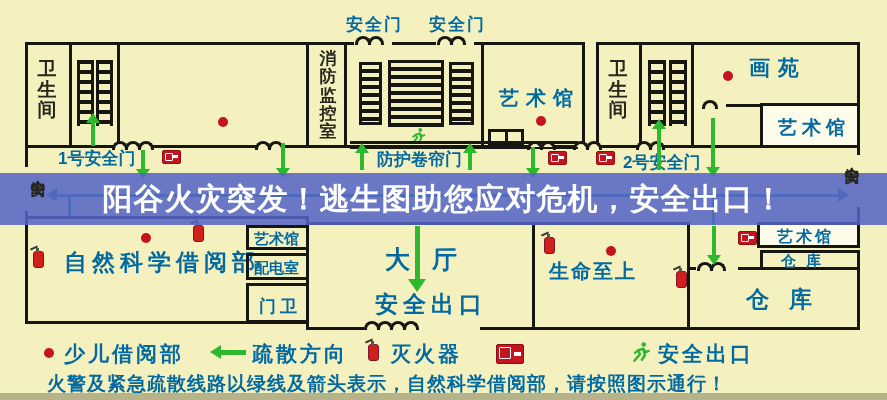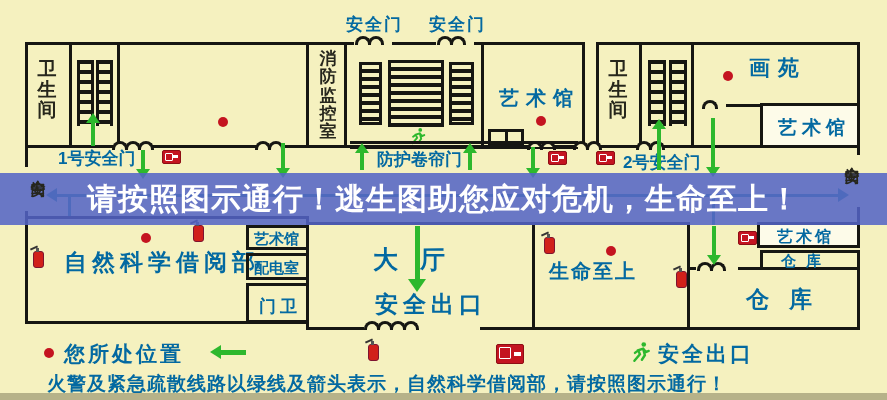--- a/index.html
+++ b/index.html
@@ -178,39 +178,39 @@
 
 <div class="ar up" style="left:91px;top:122px;height:24px;"></div>
 <div class="ar down" style="left:141px;top:150px;height:20px;"></div>
 <div class="ar down" style="left:281px;top:143px;height:26px;"></div>
 <div class="ar up" style="left:360px;top:152px;height:18px;"></div>
 <div class="ar up" style="left:468px;top:152px;height:18px;"></div>
 <div class="ar down" style="left:531px;top:147px;height:22px;"></div>
 <div class="ar up" style="left:657px;top:128px;height:42px;"></div>
 <div class="ar down" style="left:711px;top:118px;height:50px;"></div>
 
-<div id="banner">请按照图示通行！逃生图助您应对危机，生命至上！</div>
+<div id="banner">阳谷火灾突发！逃生图助您应对危机，安全出口！</div>
 
 <div class="room" style="left:25px;top:216px;width:284px;height:108px;">
   <div class="lbl" style="left:36px;top:28px;font-size:23px;letter-spacing:5px;">自然科学借阅部</div>
   <div class="dot" style="left:113px;top:14px;"></div>
   <div class="ext" style="left:5px;top:32px;"></div>
   <div class="ext" style="left:165px;top:6px;"></div>
 </div>
 <div class="room" style="left:246px;top:225px;width:63px;height:25px;">
   <div class="lbl" style="left:5px;top:2px;font-size:15px;">艺术馆</div>
 </div>
 <div class="room" style="left:246px;top:253px;width:63px;height:27px;">
   <div class="lbl" style="left:5px;top:3px;font-size:15px;">配电室</div>
 </div>
 <div class="room" style="left:246px;top:283px;width:63px;height:40px;">
   <div class="lbl" style="left:10px;top:9px;font-size:17px;letter-spacing:4px;">门卫</div>
 </div>
 <div class="room" style="left:306px;top:222px;width:229px;height:108px;">
-  <div class="lbl" style="left:64px;top:18px;font-size:25px;letter-spacing:22px;">大厅</div>
+  <div class="lbl" style="left:76px;top:18px;font-size:25px;letter-spacing:22px;">大厅</div>
   <div class="lbl" style="left:66px;top:64px;font-size:23px;letter-spacing:5px;">安全出口</div>
 </div>
 <div class="gap" style="left:364px;top:325px;width:116px;height:6px;"></div>
 <div class="door" style="left:364px;top:321px;">
     <i></i>
     <i></i>
     <i></i>
     <i></i>
   </div>
 <div class="room" style="left:532px;top:222px;width:158px;height:108px;">
@@ -238,23 +238,25 @@
 <div class="hyd" style="left:738px;top:231px;z-index:6;">
     <b></b>
     <i></i>
   </div>
 
 <div class="ar big down z6" style="left:415px;top:226px;height:54px;"></div>
 <div class="ar down z6" style="left:712px;top:226px;height:30px;"></div>
 
 <div class="abs" style="left:38px;top:340px;width:830px;height:26px;">
   <span class="dot" style="left:6px;top:8px;"></span>
-  <span class="lbl leg-lbl" style="left:26px;top:0;">您所处位置</span>
+  <span class="lbl leg-lbl" style="left:26px;top:0;">少儿借阅部</span>
   <span class="arrow-left" style="left:182px;top:10px;"></span>
+  <span class="lbl leg-lbl" style="left:214px;top:0;">疏散方向</span>
   <span class="ext" style="left:330px;top:4px;"></span>
+  <span class="lbl leg-lbl" style="left:352px;top:0;">灭火器</span>
   <span class="hyd" style="left:458px;top:4px;width:26px;height:18px;">
       <b style="width:10px;height:10px;"></b>
       <i style="width:7px;height:4px;top:7px;"></i>
     </span>
   <span class="runner abs" style="left:592px;top:1px;">
     <svg width="22" height="22" viewBox="0 0 20 20">
         <circle cx="12.5" cy="3.2" r="2.1" fill="#2db82d"></circle>
     <path d="M4 18 L9 12 L7.5 8.5 L12 7 L14.5 10 L17 9 M7.5 8.5 L4.5 10.8 M12 7 L13.5 13 L10.8 17" stroke="#2db82d" stroke-width="2.2" fill="none" stroke-linecap="round"></path>
       </svg>
   </span>

